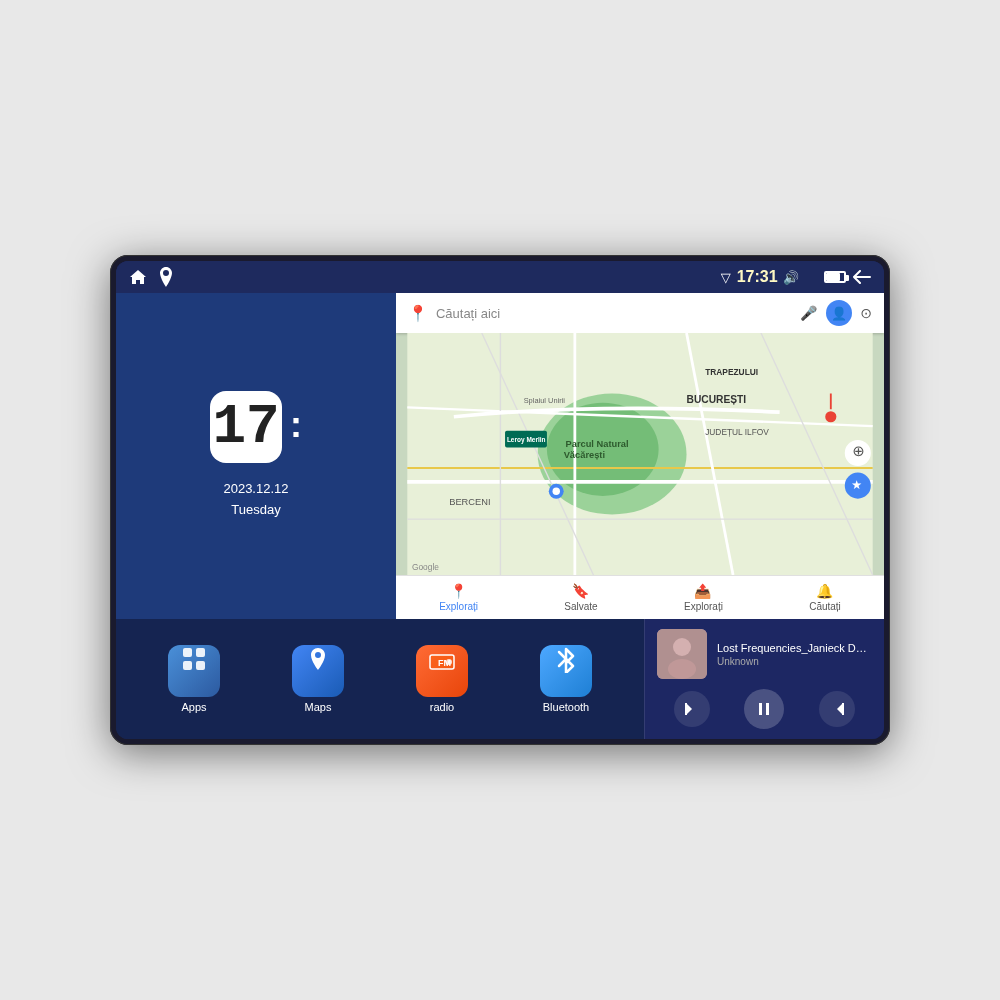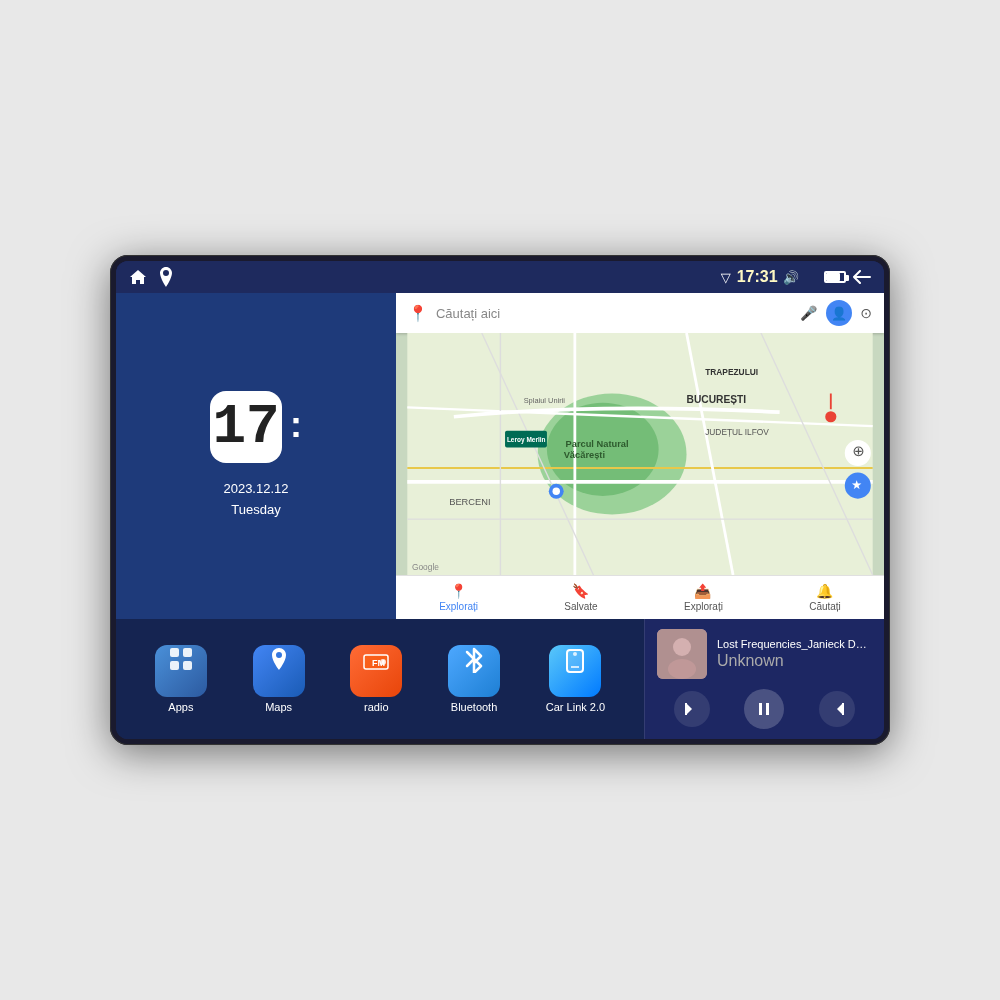--- a/index.html
+++ b/index.html
@@ -288,21 +288,21 @@
     .media-title {
       font-size: 11px;
       color: white;
       white-space: nowrap;
       overflow: hidden;
       text-overflow: ellipsis;
       font-weight: 500;
     }
 
     .media-artist {
-      font-size: 16px;
+      font-size: 10px;
       color: #aaa;
       margin-top: 2px;
     }
 
     .media-controls {
       display: flex;
       align-items: center;
       justify-content: space-around;
     }
 
@@ -527,30 +527,20 @@
           <div class="app-item">
             <div class="app-icon app-icon-bluetooth">
               <svg width="28" height="28" viewBox="0 0 28 28" fill="white">
                 <path d="M14 4l7 7-7 7V4zm0 10l7 7-7 7V14z" fill="none" stroke="white" stroke-width="2.5" stroke-linejoin="round"></path>
                 <path d="M7 7l7 7M7 21l7-7" stroke="white" stroke-width="2.5" stroke-linecap="round"></path>
               </svg>
             </div>
             <span class="app-label">Bluetooth</span>
           </div>
 
-          <div class="app-item">
-            <div class="app-icon app-icon-carlink">
-              <svg width="28" height="28" viewBox="0 0 28 28" fill="white">
-                <rect x="6" y="5" width="16" height="22" rx="3" stroke="white" stroke-width="2" fill="rgba(255,255,255,0.15)"></rect>
-                <line x1="10" y1="22" x2="18" y2="22" stroke="white" stroke-width="1.5"></line>
-                <circle cx="14" cy="9" r="2" fill="white" opacity="0.8"></circle>
-              </svg>
-            </div>
-            <span class="app-label">Car Link 2.0</span>
-          </div>
 
         </div>
 
         <div class="media-player">
           <div class="media-top">
             <div class="media-thumb">
 
               <svg width="50" height="50" viewBox="0 0 50 50" xmlns="http://www.w3.org/2000/svg">
                 <rect width="50" height="50" fill="#b09090"></rect>
                 <circle cx="25" cy="18" r="9" fill="#d4b0b0"></circle>

